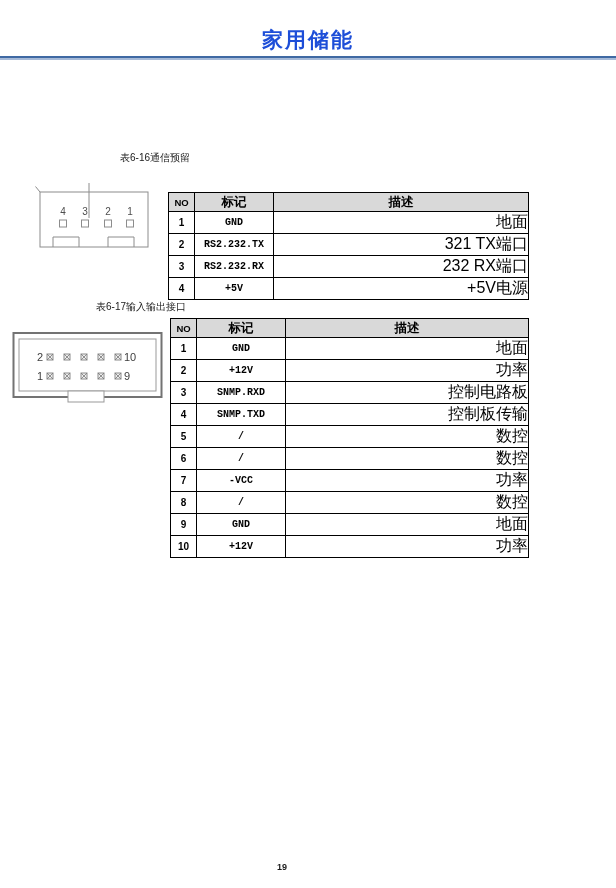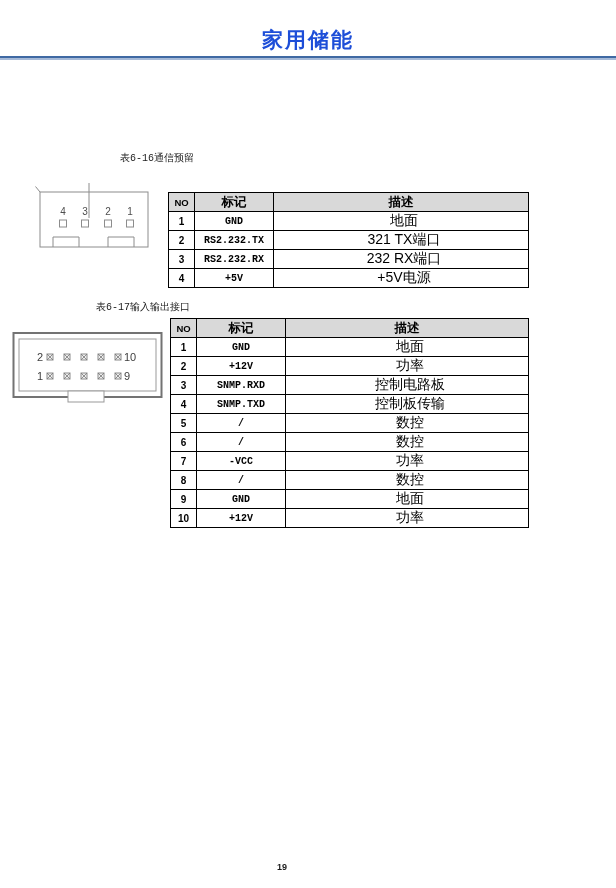--- a/index.html
+++ b/index.html
@@ -13,41 +13,41 @@
   .page-title {
     position:absolute; top:26px; left:0; width:616px;
     text-align:center; font-size:21px; font-weight:bold;
     letter-spacing:2px; color:#1d4ed8;
   }
   .header-rule {
     position:absolute; top:56px; left:0; width:616px; height:4px;
     background:linear-gradient(to bottom,#3f69a3 0px,#3f69a3 2.5px,#a6bad8 2.5px,#a6bad8 4px);
   }
   
-  .caption { position:absolute; font-size:10px; color:#1a1a1a; white-space:nowrap;font-family:Liberation Mono, monospace; }
+  .caption { position:absolute; font-size:10px; color:#1a1a1a; white-space:nowrap; }
   .caption-1 { left:120px; top:151px; }
   .caption-2 { left:96px; top:300px; }
   
   .connector-1 { position:absolute; left:34px; top:180px; }
   .connector-2 { position:absolute; left:12px; top:330px; }
   
   .pin-table {
     position:absolute; border-collapse:collapse; table-layout:fixed;
     background:#fff;
   }
   .pin-table th, .pin-table td {
     border:1px solid #000; overflow:hidden; white-space:nowrap;
     vertical-align:middle;
   }
   .pin-table th { background:#d9d9d9; font-weight:bold; text-align:center; }
   .pin-table th.c0 { font-size:9.5px; }
   .pin-table th.c1, .pin-table th.c2 { font-size:12.5px; }
   .pin-table td.c0 { font-size:10px; font-weight:bold; text-align:center; }
   .pin-table td.c1 { font-size:10px; font-weight:bold; text-align:center;font-family:Liberation Mono, monospace; }
-  .pin-table td.c2 { font-size:14px; text-align:center; padding-left:6px;margin-top:20px; }
+  .pin-table td.c2 { font-size:16px; text-align:right; padding-left:6px;margin-top:20px; }
   .table-1 { left:168px; top:192px; width:361px; }
   .table-1 th { height:19px; }
   .table-1 td { height:18px; }
   .table-2 { left:170px; top:318px; width:359px; }
   .table-2 th { height:19px; }
   .table-2 td { height:16px; }
   
   .page-number {
     position:absolute; top:862px; left:0; width:564px;
     text-align:center; font-size:9px; font-weight:bold; color:#1a1a1a;

